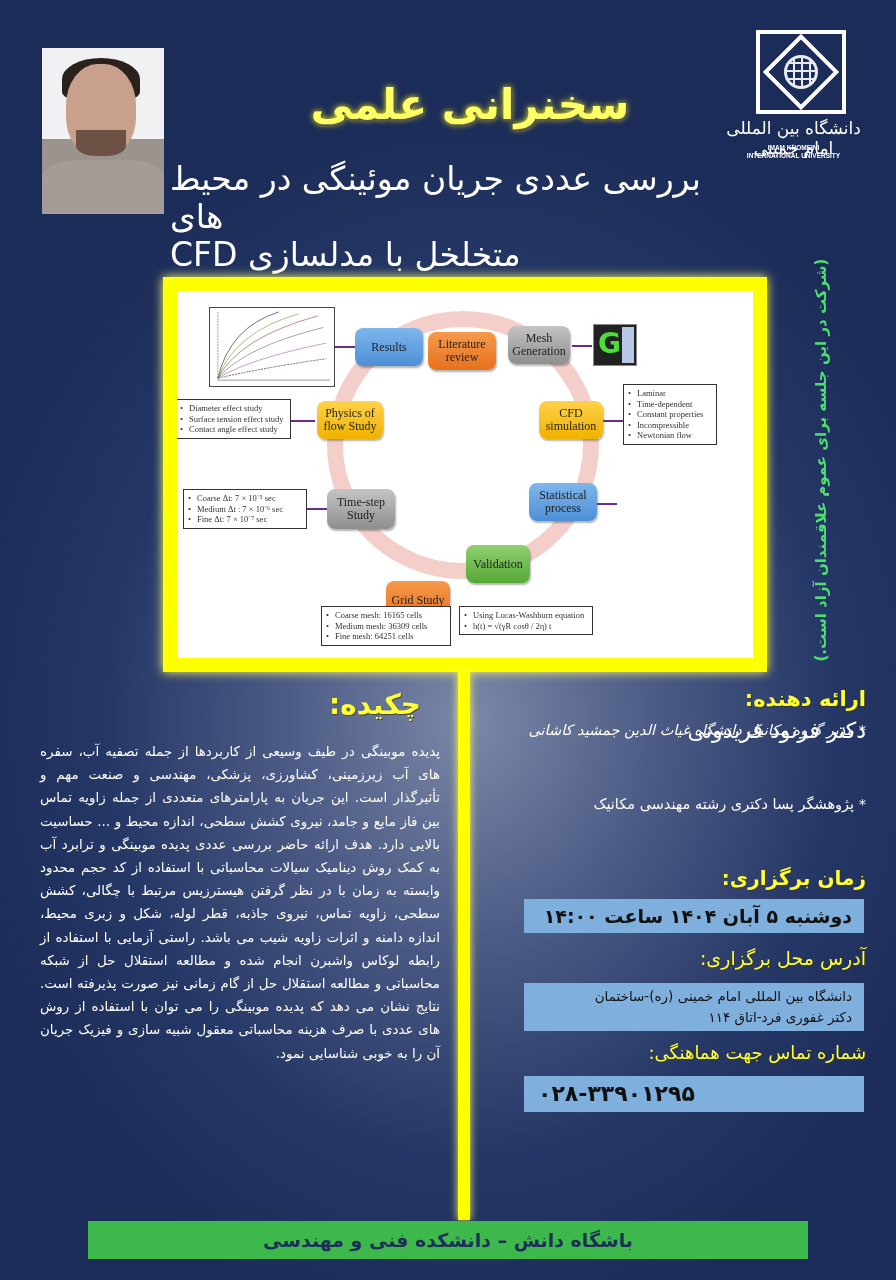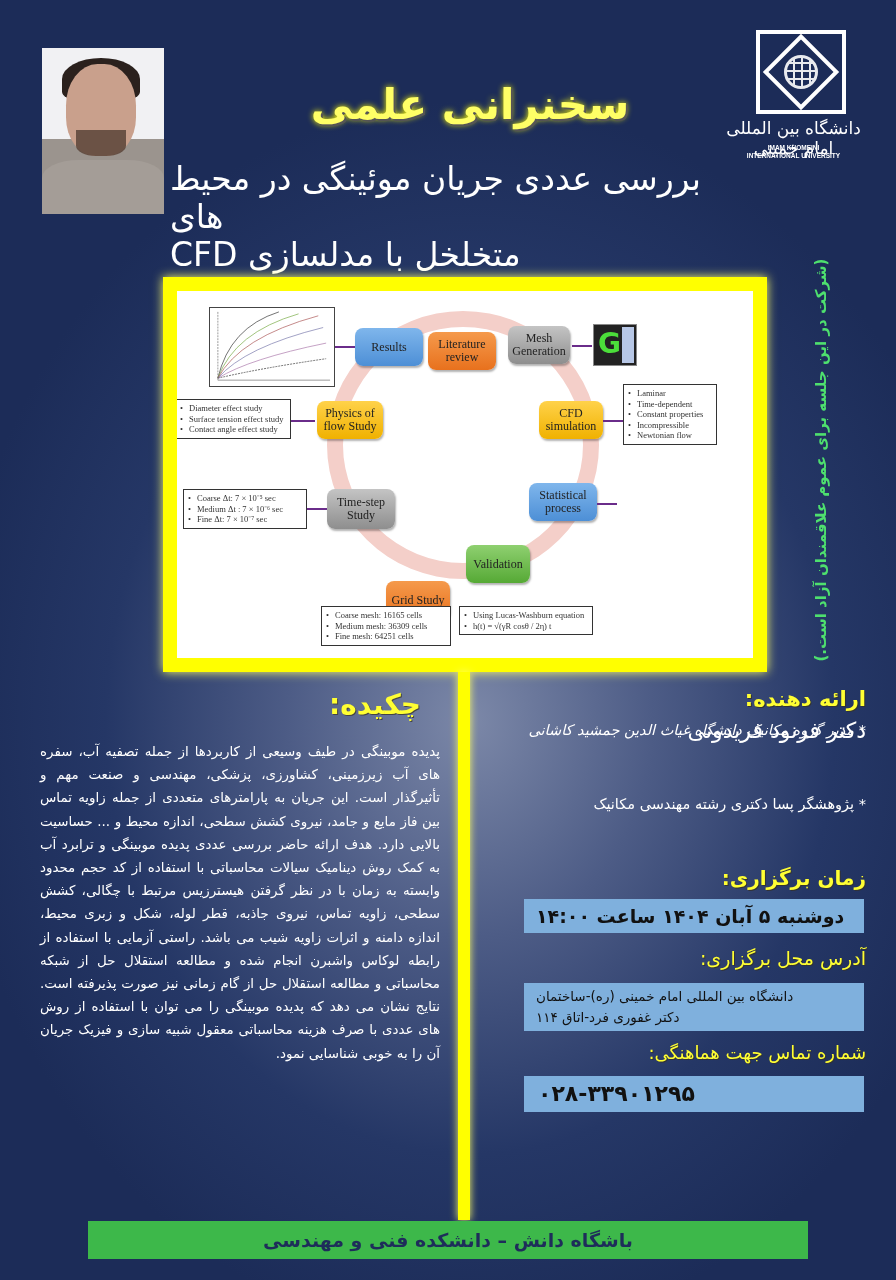--- a/index.html
+++ b/index.html
@@ -62,21 +62,21 @@
   
   .abs-title { left: 315px; top: 688px; width: 120px; text-align: center; font-size: 28px; font-weight: bold; color: #ffff33; direction: rtl; text-shadow: 1px 1px 0 #444; }
   .abstract { left: 40px; top: 740px; width: 400px; font-size: 13.4px; line-height: 23.2px; text-align: justify; text-align-last: right; direction: rtl; color: #fff; }
 
   
   .r-label { right: 30px; text-align: right; direction: rtl; color: #ffff33; font-weight: bold; text-shadow: 1px 1px 0 #333; }
   .presenter-label { top: 687px; font-size: 21px; }
   .presenter-name { right: 30px; top: 718px; font-size: 22px; direction: rtl; text-align: right; color: #fff; }
   .presenter-line { right: 30px; direction: rtl; text-align: right; font-size: 14.5px; color: #fff; }
   .time-label { top: 866px; font-size: 20px; }
-  .info-box { left: 524px; width: 340px; background: #7fb0dd; color: #111; direction: rtl; text-align: left; padding: 0 12px; }
+  .info-box { left: 524px; width: 340px; background: #7fb0dd; color: #111; direction: rtl; text-align: right; padding: 0 12px; }
   .time-box { top: 899px; height: 34px; font-size: 19px; font-weight: bold; line-height: 34px; }
   .addr-label { top: 947px; font-size: 19px; font-weight: normal; }
   .addr-box { top: 983px; height: 48px; font-size: 13.5px; line-height: 21px; padding-top: 3px; }
   .contact-label { top: 1042px; font-size: 18px; font-weight: normal; }
   .phone-box { top: 1076px; height: 36px; font-size: 22px; font-weight: bold; line-height: 36px; text-align: left; direction: ltr; padding-left: 14px; }
 
   
   .footer { left: 88px; top: 1221px; width: 720px; height: 38px; background: #3db84a; color: #1e2d5a; direction: rtl; text-align: center; font-size: 19px; font-weight: bold; line-height: 38px; }
 </style>
 </head>

